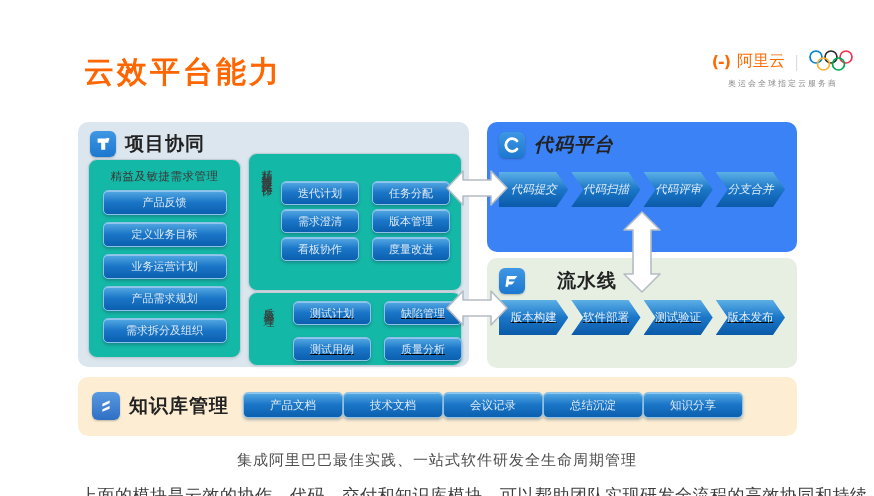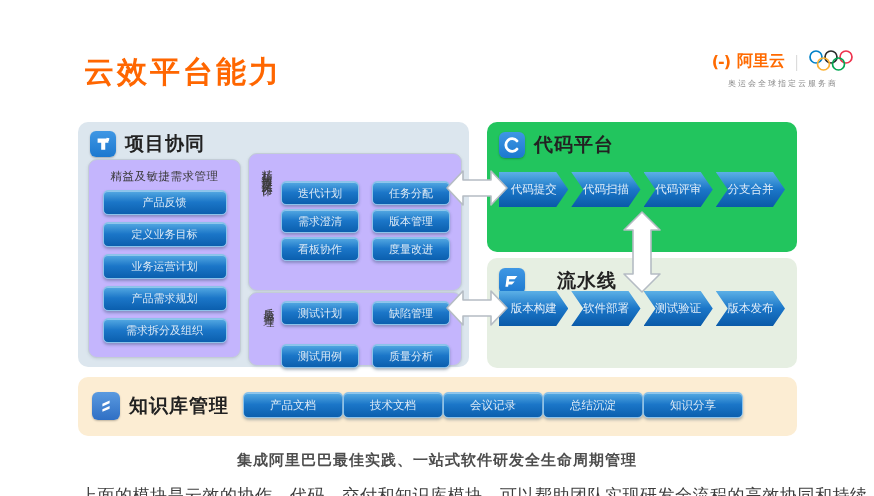--- a/index.html
+++ b/index.html
@@ -6,38 +6,38 @@
   body { background:#fff; font-family:"DejaVu Sans", sans-serif; }
   .canvas { position:relative; width:874px; height:496px; background:#fff; overflow:hidden; }
 
   .page-title { position:absolute; left:84px; top:52px; font-size:30px; font-weight:bold;
     color:#ff6600; letter-spacing:3px; }
 
   
   .logo { position:absolute; left:698px; top:48px; width:170px; text-align:center; }
   .logo-row { display:flex; align-items:center; justify-content:center; gap:7px; }
   .brand-mark { color:#ff6a00; font-weight:bold; font-size:16px; letter-spacing:-1px; }
-  .brand-name { color:#ff6a00; font-weight:bold; font-size:16px; }
+  .brand-name { color:#ff6a00; font-weight:normal; font-size:16px; }
   .logo-sep { color:#ccc; font-size:16px; font-weight:200; margin:0 2px; }
   .logo-tagline { margin-top:4px; font-size:8px; color:#8d8d8d; letter-spacing:2px; }
 
   
   .panel { position:absolute; border-radius:10px; }
   .panel-project { left:78px; top:122px; width:391px; height:245px; background:#dce6ee; }
-  .panel-code { left:487px; top:122px; width:310px; height:130px; background:#22c55e; }
+  .panel-code { left:487px; top:122px; width:310px; height:130px; background:#3b82f6;font-style:italic; }
   .panel-pipeline { left:487px; top:258px; width:310px; height:110px; background:#e6efe2; }
   .panel-knowledge { left:78px; top:377px; width:719px; height:59px; background:#fcedd3; }
 
   .panel-header { position:absolute; display:flex; align-items:center; gap:9px; }
   .app-icon { width:26px; height:26px; border-radius:6px; background:linear-gradient(180deg,#3f97e4,#1c78cf);
     box-shadow:0 1px 2px rgba(0,0,0,.25); display:flex; align-items:center; justify-content:center; flex:0 0 auto; }
   .panel-title { font-size:19px; font-weight:bold; color:#222; letter-spacing:1px; }
 
   
-  .card { position:absolute; background:#c4b5fd; border:1px solid #c3cdd6; border-radius:9px;
+  .card { position:absolute; background:#14b8a6; border:1px solid #c3cdd6; border-radius:9px;
     box-shadow:0 1px 3px rgba(90,110,130,.18); }
   .card-title { text-align:center; font-size:11.5px; color:#3a3a3a; padding-top:9px; letter-spacing:.5px; }
 
   .btn { background:linear-gradient(180deg,#55aae3 0%,#1b76c8 48%,#0b5fae 100%);
     border:1px solid #8cc2ea; border-radius:5px; color:#ddeaf5; font-size:11px;
     display:flex; align-items:center; justify-content:center;
     box-shadow:0 2px 3px rgba(30,60,90,.35), inset 0 1px 0 rgba(255,255,255,.35); }
 
   .stack { display:flex; flex-direction:column; align-items:center; gap:7px; margin-top:6px; }
   .stack .btn { width:124px; height:25px; }
@@ -57,21 +57,21 @@
   .chev.first { clip-path:polygon(0 0, calc(100% - 12px) 0, 100% 50%, calc(100% - 12px) 100%, 0 100%); }
   .chev:last-child { margin-right:0; }
 
   
   .know-row { position:absolute; left:165px; top:15px; display:flex; }
   .know-row .btn { width:100px; height:26px; font-size:11.5px; }
 
   .arrow { position:absolute; }
 
   .caption { position:absolute; left:0; top:451px; width:874px; text-align:center;
-    font-size:15px; font-weight:700; color:#4d4d4d; letter-spacing:1px; }
+    font-size:15px; font-weight:400; color:#4d4d4d; letter-spacing:1px; }
 
   .partial-line { position:absolute; left:80px; top:484px; width:786px; height:12px;
     overflow:hidden; font-size:17px; color:#3c3c3c; line-height:22px; letter-spacing:.5px; white-space:nowrap; }
 </style>
 </head>
 <body>
 
 <div class="canvas">
 
   <div class="page-title">云效平台能力</div>
@@ -121,21 +121,21 @@
         <div class="btn">任务分配</div>
         <div class="btn">需求澄清</div>
         <div class="btn">版本管理</div>
         <div class="btn">看板协作</div>
         <div class="btn">度量改进</div>
       </div>
     </div>
 
     <div class="card" style="left:170px; top:170px; width:214px; height:74px;">
       <div class="vtitle" style="position:absolute; left:11px; top:6px; height:64px; letter-spacing:3px;">质量管理</div>
-      <div class="grid2" style="position:absolute; left:32px; top:8px; row-gap:19px;">
+      <div class="grid2" style="position:absolute; left:44px; top:8px; row-gap:12px;text-decoration:underline;">
         <div class="btn">测试计划</div>
         <div class="btn">缺陷管理</div>
         <div class="btn">测试用例</div>
         <div class="btn">质量分析</div>
       </div>
     </div>
   </div>
 
   <div class="panel panel-code">
     <div class="panel-header" style="left:12px; top:10px;">
@@ -158,21 +158,21 @@
     <div class="panel-header" style="left:12px; top:10px;gap:32px;">
       <span class="app-icon">
         <svg width="18" height="18" viewBox="0 0 20 20">
           <path d="M5 4.5 h11 l-3 3.5 h-8 z" fill="#fff"></path>
           <path d="M5 10.5 h8 l-3 3.5 h-5 z" fill="#fff"></path>
           <rect x="5" y="4.5" width="3" height="12" fill="#fff" transform="skewX(-8)"></rect>
         </svg>
       </span>
       <span class="panel-title">流水线</span>
     </div>
-    <div class="chev-row" style="left:12px; top:33px; width:286px;">
+    <div class="chev-row" style="left:12px; top:42px; width:286px;text-decoration:underline;">
       <div class="chev first">版本构建</div>
       <div class="chev">软件部署</div>
       <div class="chev">测试验证</div>
       <div class="chev">版本发布</div>
     </div>
   </div>
 
   <div class="panel panel-knowledge">
     <div class="panel-header" style="left:14px; top:15px;">
       <span class="app-icon" style="width:28px;height:28px;background:linear-gradient(180deg,#5a9ae0,#2f6fc4);">

